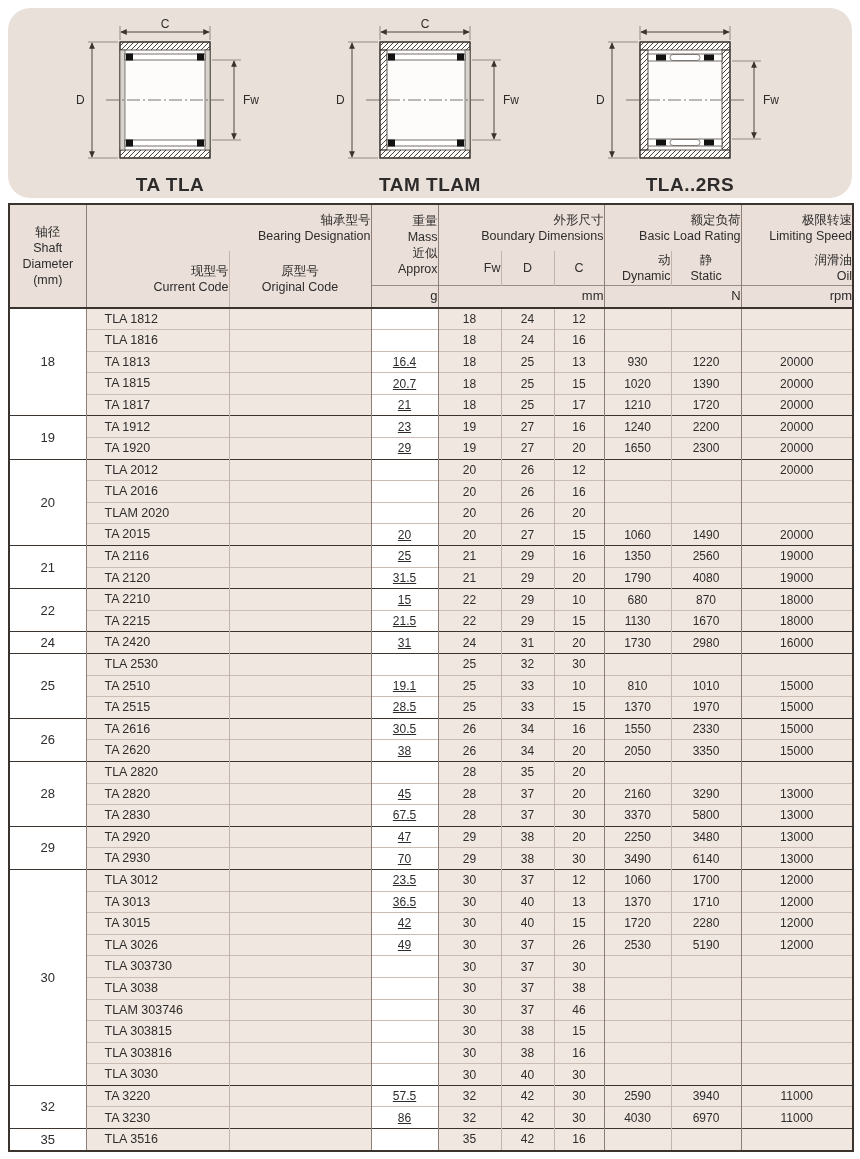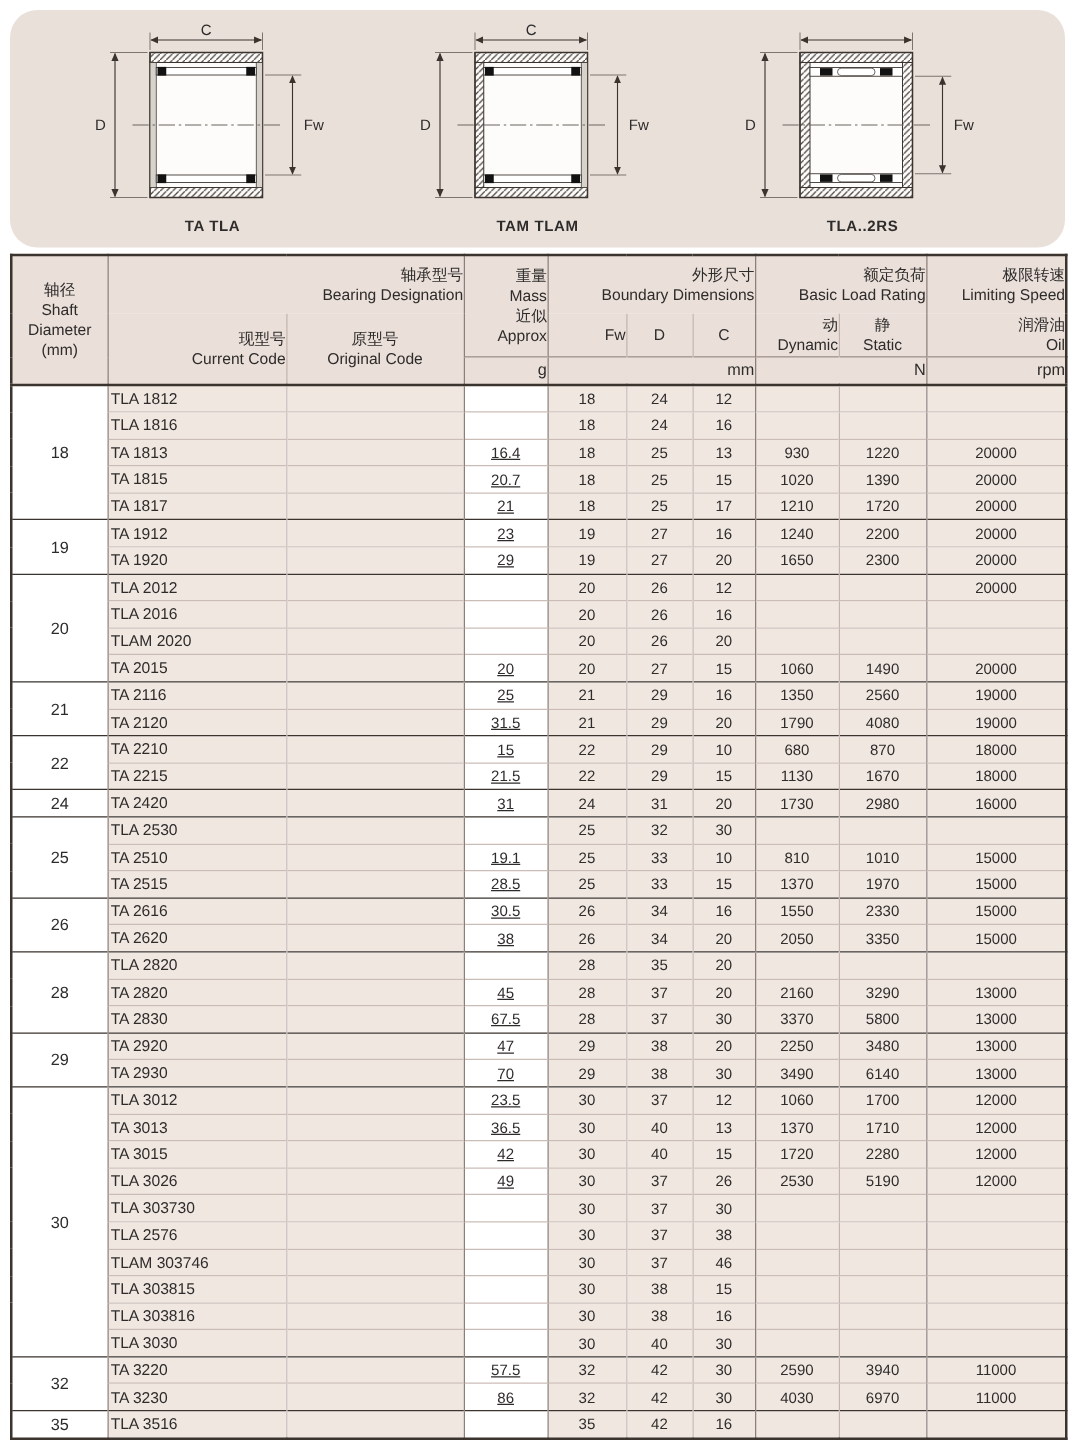--- a/index.html
+++ b/index.html
@@ -9,21 +9,21 @@
   }
   
   .banner {
     position:absolute; left:8px; top:8px; width:844px; height:190px;
     background:#eae0da; border-radius:22px;
     display:flex; justify-content:center; align-items:flex-start;
     gap:55px; padding-top:10px; box-sizing:border-box;
   }
   .diagram { margin:0; text-align:center; }
   .diagram svg { display:block; }
-  .diagram figcaption { font-size:12px; font-weight:bold; margin-top:0; letter-spacing:.5px; color:#2e2c2b; }
+  .diagram figcaption { font-size:19px; font-weight:bold; margin-top:0; letter-spacing:.5px; color:#2e2c2b; }
 
   
   table.spec {
     position:absolute; left:8px; top:203px; width:844px;
     border-collapse:collapse; table-layout:fixed;
     border:2px solid #3a332e;
   }
   thead th {
     background:#eadfd9; font-weight:normal; font-size:12.5px; line-height:1.28;
     white-space:pre-line; vertical-align:middle; padding:1px 0; text-align:center;
@@ -36,21 +36,21 @@
   .vmaj { border-left:1px solid #8d7f78;text-align:right; }
   .vmin { border-left:1px solid #c3b5ae; }
 
   tbody td {
     height:20.6px; font-size:12px; text-align:center; padding:0;
     background:#f1e7e1; border-top:1px solid #cbbdb6; line-height:1;
     overflow:hidden; white-space:nowrap;
   }
   tbody td.col-shaft { background:#ffffff; font-size:13px; border-left:none; }
   tbody td.col-mass  { background:#ffffff;text-decoration:underline; }
-  tbody td.col-code  { text-align:left; padding-left:2px; font-size:12.5px; }
+  tbody td.col-code  { text-align:left; padding-left:18px; font-size:12.5px; }
   tbody td.col-code, tbody td.col-fw, tbody td.col-dyn, tbody td.col-speed, tbody td.col-mass { border-left:1px solid #8d7f78; }
   tbody td.col-orig, tbody td.col-d, tbody td.col-c, tbody td.col-stat { border-left:1px solid #c3b5ae; }
   tbody tr.group-start td { border-top:1.6px solid #3a332e; }
 
   svg text { fill:#2e2c2b; font-family:"Liberation Sans", sans-serif; }
 </style>
 </head>
 <body>
 
 <div class="banner">
@@ -573,21 +573,21 @@
         <td class="col-orig"></td>
         <td class="col-mass"></td>
         <td class="col-fw">30</td>
         <td class="col-d">37</td>
         <td class="col-c">30</td>
         <td class="col-dyn"></td>
         <td class="col-stat"></td>
         <td class="col-speed"></td>
       </tr>
       <tr>
-        <td class="col-code">TLA 2576</td>
+        <td class="col-code">TLA 3038</td>
         <td class="col-orig"></td>
         <td class="col-mass"></td>
         <td class="col-fw">30</td>
         <td class="col-d">37</td>
         <td class="col-c">38</td>
         <td class="col-dyn"></td>
         <td class="col-stat"></td>
         <td class="col-speed"></td>
       </tr>
       <tr>

